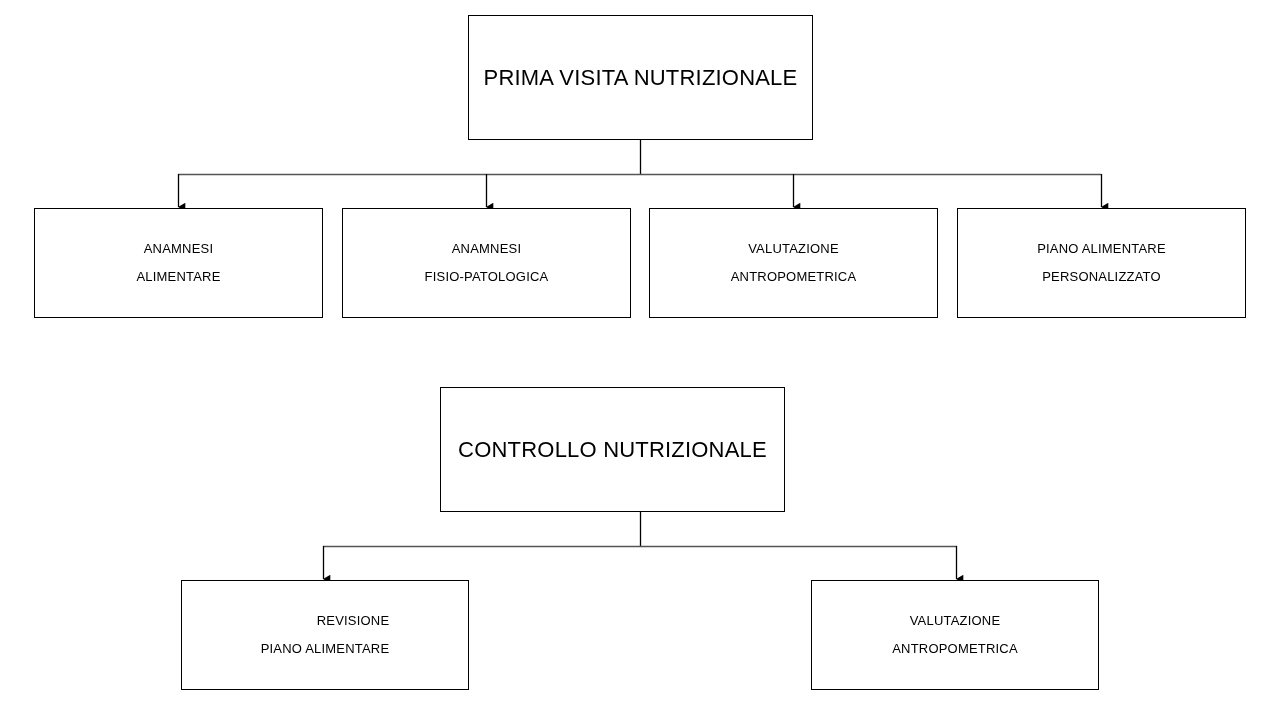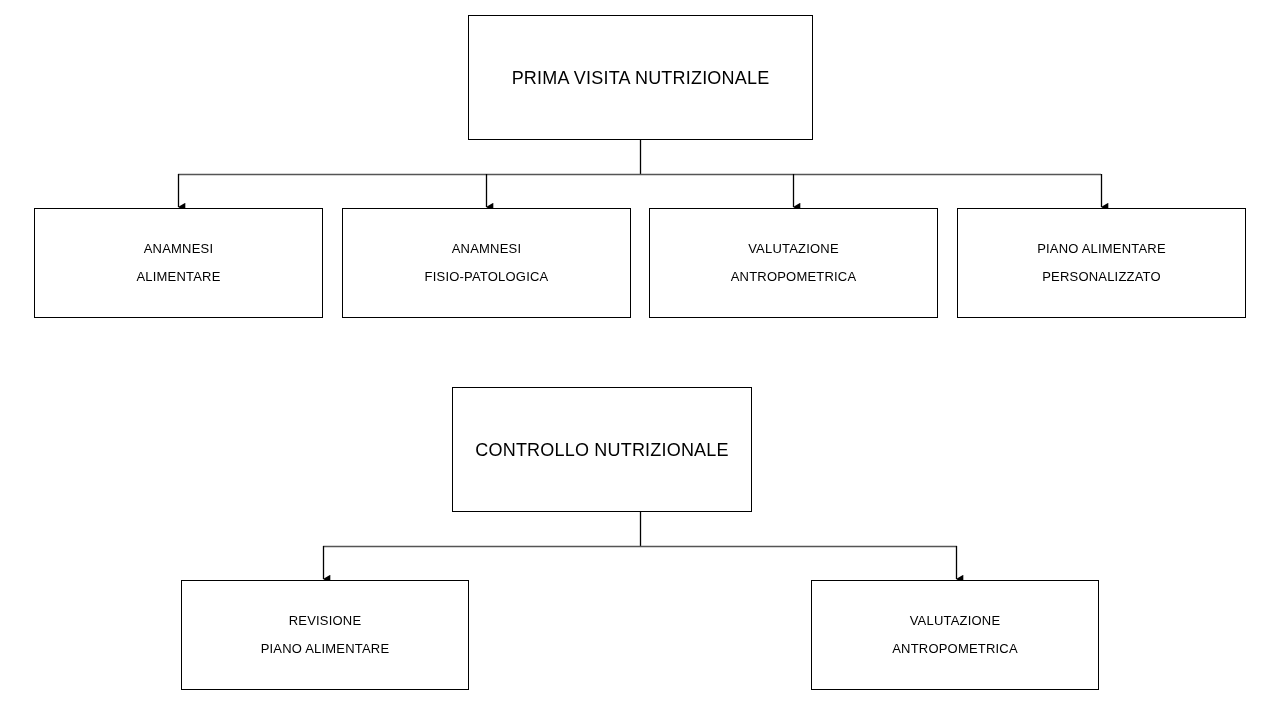--- a/index.html
+++ b/index.html
@@ -42,21 +42,21 @@
     text-align: center;
   }
   .node-label {
     font-size: 13px;
     line-height: 28px;
     letter-spacing: 0.2px;
     white-space: pre-line;
     color: #000000;
   }
   .node-root .node-label {
-    font-size: 18px;
+    font-size: 22px;
   }
 </style>
 </head>
 <body>
 
 <div id="diagram-canvas">
 
   <svg class="connector-layer" width="1280" height="720" viewBox="0 0 1280 720" xmlns="http://www.w3.org/2000/svg">
     <defs>
       <marker id="arrowhead" markerWidth="9" markerHeight="9" refX="4.2" refY="7.4" orient="auto" markerUnits="userSpaceOnUse">
@@ -100,25 +100,25 @@
   <div class="node-box" style="left:649px; top:208px; width:289px; height:110px;">
     <span class="node-label">VALUTAZIONE
 ANTROPOMETRICA</span>
   </div>
 
   <div class="node-box" style="left:957px; top:208px; width:289px; height:110px;">
     <span class="node-label">PIANO ALIMENTARE
 PERSONALIZZATO</span>
   </div>
 
-  <div class="node-box node-root" style="left:452px; top:387px; width:300px; height:125px;">
+  <div class="node-box node-root" style="left:440px; top:387px; width:345px; height:125px;">
     <span class="node-label">CONTROLLO NUTRIZIONALE</span>
   </div>
 
-  <div class="node-box" style="left:181px; top:580px; width:288px; height:110px;">
+  <div class="node-box" style="left:181px; top:580px; width:288px; height:110px;text-align:right;">
     <span class="node-label">REVISIONE
 PIANO ALIMENTARE</span>
   </div>
 
   <div class="node-box" style="left:811px; top:580px; width:288px; height:110px;">
     <span class="node-label">VALUTAZIONE
 ANTROPOMETRICA</span>
   </div>
 
 </div>

